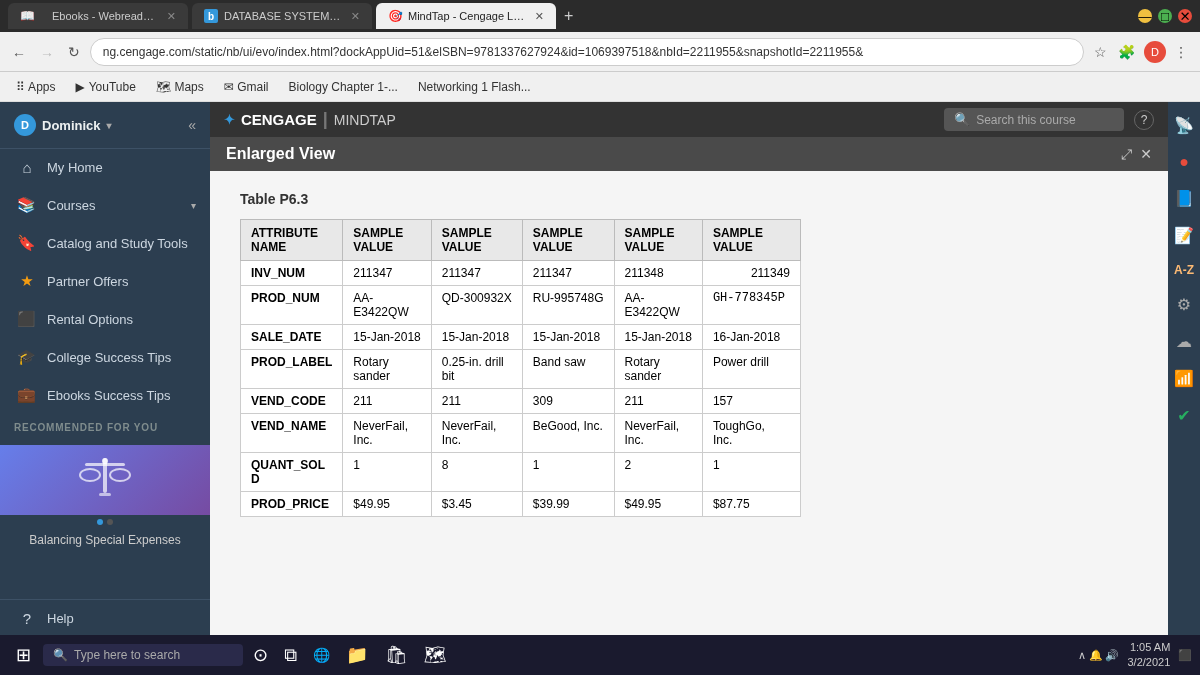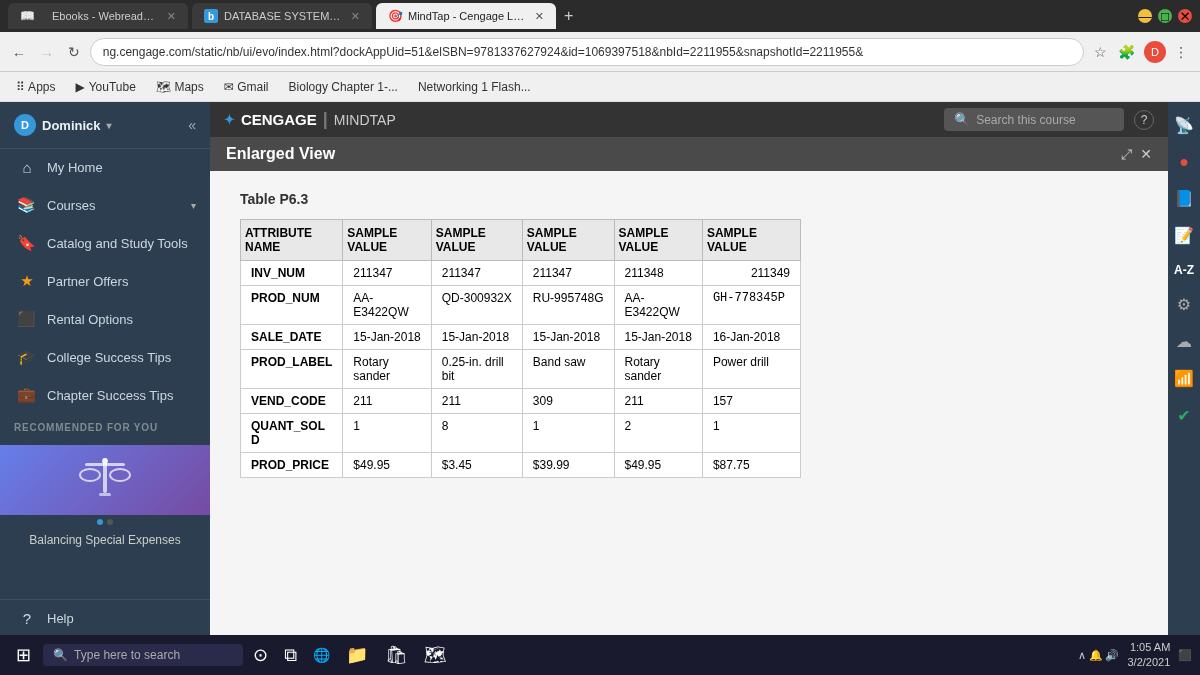--- a/index.html
+++ b/index.html
@@ -190,21 +190,21 @@
     
     .data-table {
       border-collapse: collapse;
       background: white;
       border: 1px solid #ccc;
       font-size: 12px;
     }
     .data-table th {
       background: #e8e8e8;
       border: 1px solid #bbb;
-      padding: 6px 4px;
+      padding: 6px 10px;
       font-weight: 700;
       text-align: left;
       white-space: nowrap;
     }
     .data-table td {
       border: 1px solid #ccc;
       padding: 5px 10px;
       vertical-align: top;
       white-space: pre-line;
     }
@@ -351,21 +351,21 @@
       <div class="sidebar-item">
         <span class="sidebar-item-icon">⬛</span>
         <span>Rental Options</span>
       </div>
       <div class="sidebar-item">
         <span class="sidebar-item-icon">🎓</span>
         <span>College Success Tips</span>
       </div>
       <div class="sidebar-item">
         <span class="sidebar-item-icon">💼</span>
-        <span>Chapter Success Tips</span>
+        <span>Ebooks Success Tips</span>
       </div>
 
       <div class="sidebar-section-label">RECOMMENDED FOR YOU</div>
       <div class="sidebar-recommended">
         <div class="recommended-image">
 
           <svg width="60" height="55" viewBox="0 0 60 55">
             <rect x="28" y="5" width="4" height="35" fill="rgba(255,255,255,0.7)" rx="2"></rect>
             <rect x="10" y="10" width="40" height="3" fill="rgba(255,255,255,0.7)" rx="1.5"></rect>
             <ellipse cx="15" cy="22" rx="10" ry="6" fill="none" stroke="rgba(255,255,255,0.7)" stroke-width="2"></ellipse>
@@ -472,20 +472,32 @@
             </tr>
             <tr>
               <td style="white-space: pre-line; font-weight: 600;">VEND_CODE</td>
               <td style="white-space: pre-line;">211</td>
               <td style="white-space: pre-line;">211</td>
               <td style="white-space: pre-line;">309</td>
               <td style="white-space: pre-line;">211</td>
               <td style="white-space: pre-line;">157</td>
             </tr>
             <tr>
+              <td style="white-space: pre-line; font-weight: 600;">VEND_NAME</td>
+              <td style="white-space: pre-line;">NeverFail,
+Inc.</td>
+              <td style="white-space: pre-line;">NeverFail,
+Inc.</td>
+              <td style="white-space: pre-line;">BeGood, Inc.</td>
+              <td style="white-space: pre-line;">NeverFail,
+Inc.</td>
+              <td style="white-space: pre-line;">ToughGo,
+Inc.</td>
+            </tr>
+            <tr>
               <td style="white-space: pre-line; font-weight: 600;">QUANT_SOL
 D</td>
               <td style="white-space: pre-line;">1</td>
               <td style="white-space: pre-line;">8</td>
               <td style="white-space: pre-line;">1</td>
               <td style="white-space: pre-line;">2</td>
               <td style="white-space: pre-line;">1</td>
             </tr>
             <tr>
               <td style="white-space: pre-line; font-weight: 600;">PROD_PRICE</td>
@@ -498,21 +510,21 @@
           </tbody>
       </table>
     </div>
   </div>
 
   <div class="right-sidebar">
     <span class="right-icon" title="RSS">📡</span>
     <span class="right-icon" style="color:#e74c3c;">●</span>
     <span class="right-icon">📘</span>
     <span class="right-icon">📝</span>
-    <span class="right-icon" style="font-size:12px;font-weight:700;color:#ffffff;">A-Z</span>
+    <span class="right-icon" style="font-size:12px;font-weight:700;color:#fdba74;">A-Z</span>
     <span class="right-icon">⚙</span>
     <span class="right-icon">☁</span>
     <span class="right-icon">📶</span>
     <span class="right-icon" style="color:#27ae60;">✔</span>
   </div>
 </div>
 
 <div class="taskbar">
   <button class="taskbar-start">⊞</button>
   <div class="taskbar-search">

